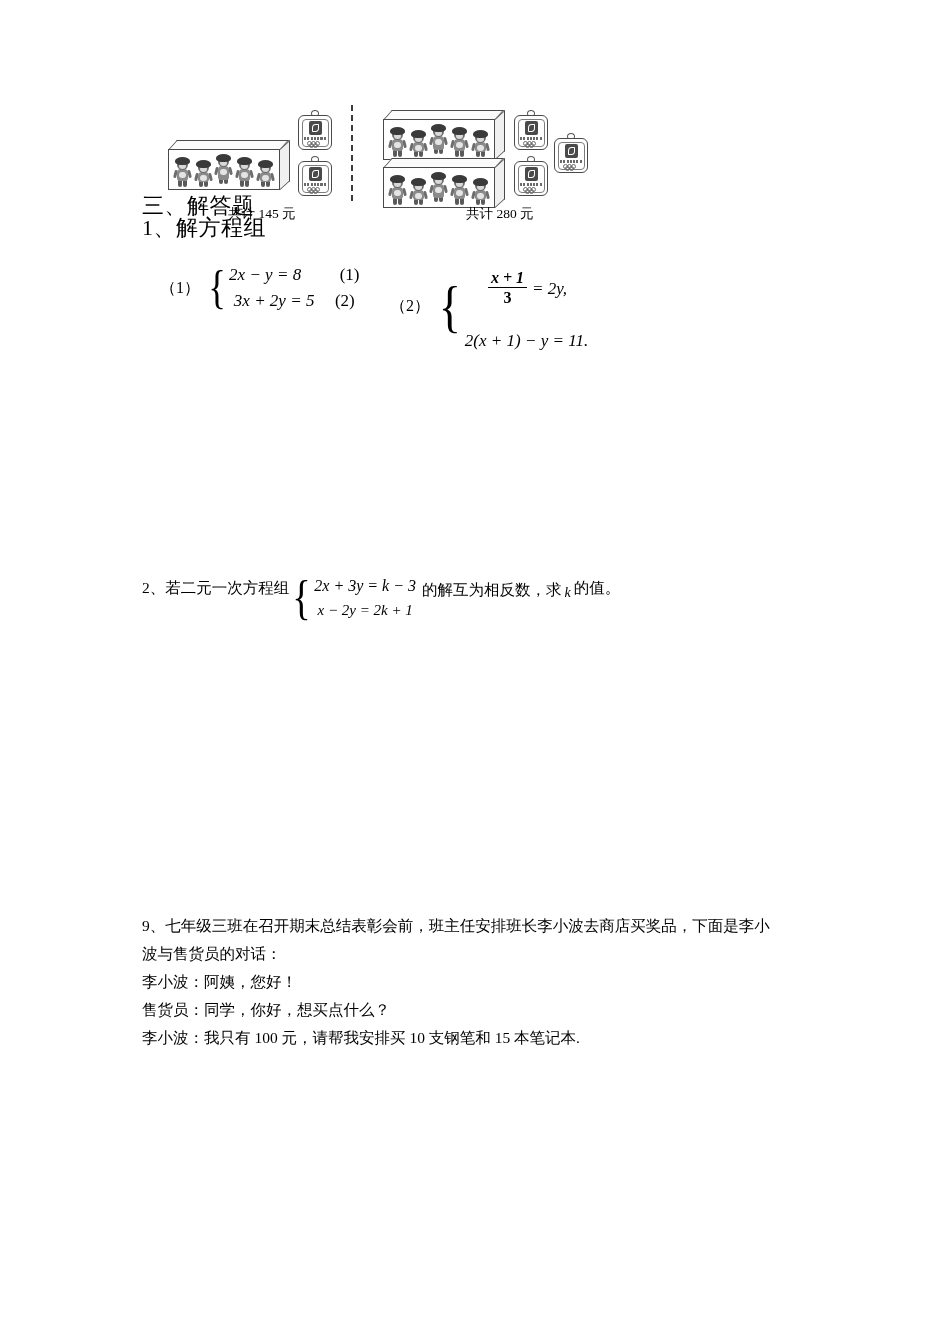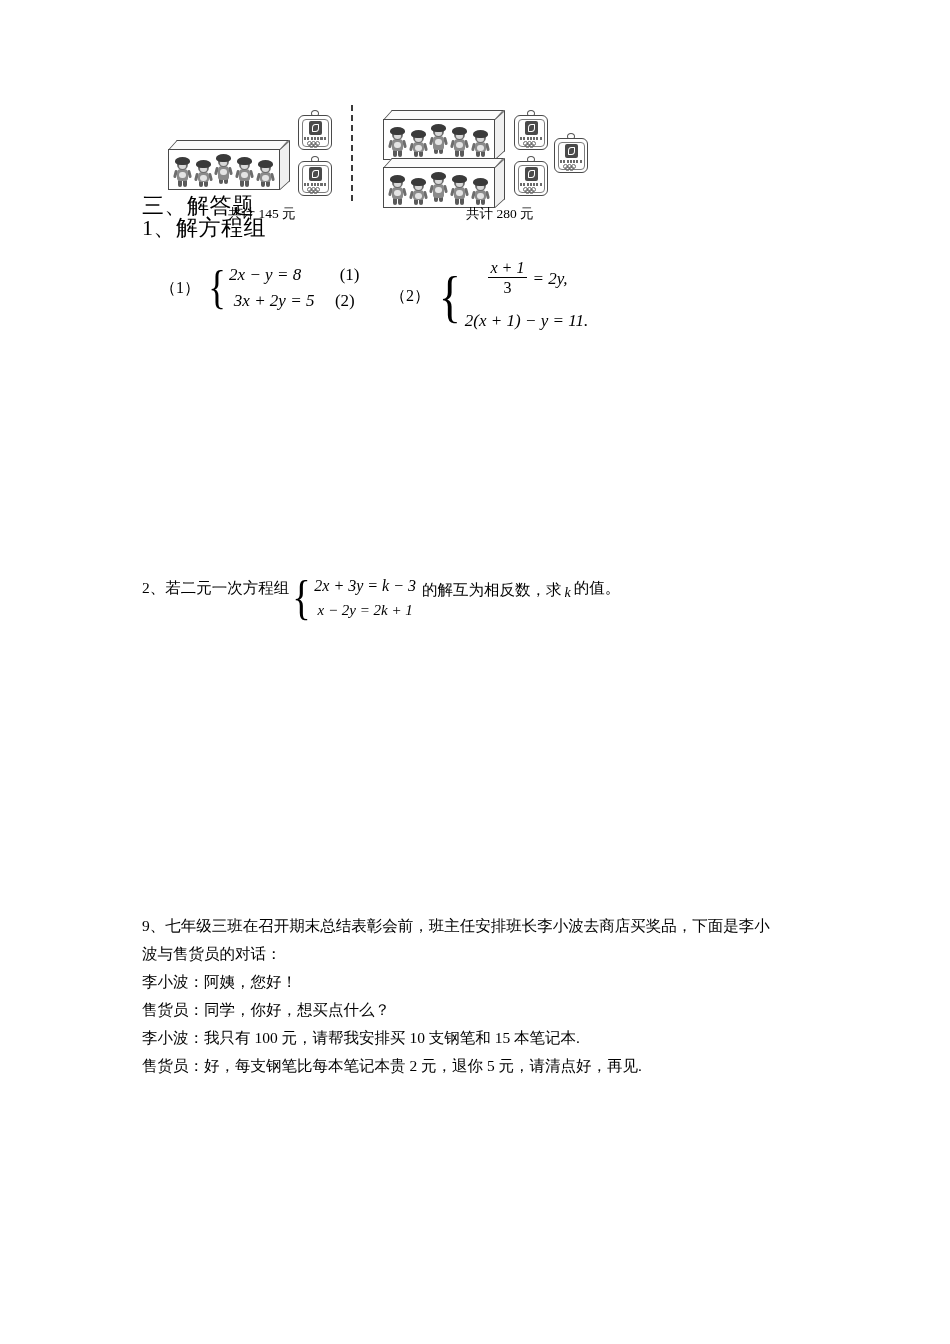--- a/index.html
+++ b/index.html
@@ -242,23 +242,24 @@
   .brace.tall { font-size: 58px; }
   .eqs { display: flex; flex-direction: column; align-items: center; }
   .eq { font-size: 17px; white-space: nowrap; line-height: 1.55; }
   .paren-num { font-size: 16px; }
 
   .frac {
     display: inline-flex;
     flex-direction: column;
     align-items: center;
     vertical-align: middle;
-    margin: 2px 2px;
+    margin: 12px 2px;
     position: relative;
     top: -1px;
+    font-weight: bold;
   }
   .frac .num { font-size: 16px; padding: 0 3px; line-height: 1.12; }
   .frac .bar { width: 100%; height: 1.3px; background: #000; }
   .frac .den { font-size: 16px; padding: 0 3px; line-height: 1.2; }
 
   .subk {
     font-style: italic;
     font-size: 14px;
     position: relative;
     top: 5px;
@@ -592,15 +593,14 @@
     <span class="subk math" style="margin-top:2px;">k</span>
     <span class="qline" style="position:static; line-height:1.0; margin-top:2px;">的值。</span>
   </div>
 
   <div class="qline" style="left:142px; top:916px;">9、七年级三班在召开期末总结表彰会前，班主任安排班长李小波去商店买奖品，下面是李小</div>
   <div class="qline" style="left:142px; top:944px;">波与售货员的对话：</div>
 
   <div class="dlg" style="left:142px; top:972px;">李小波：阿姨，您好！</div>
   <div class="dlg" style="left:142px; top:1000px;">售货员：同学，你好，想买点什么？</div>
   <div class="dlg" style="left:142px; top:1028px;">李小波：我只有 100 元，请帮我安排买 10 支钢笔和 15 本笔记本.</div>
-  <div class="dlg" style="left:142px; top:1056px;">售货员：好，每支钢笔比每本笔记本贵 2 元，退你 5 元，请清点好，再见.</div>
 
 </div>
 
 </body></html>

